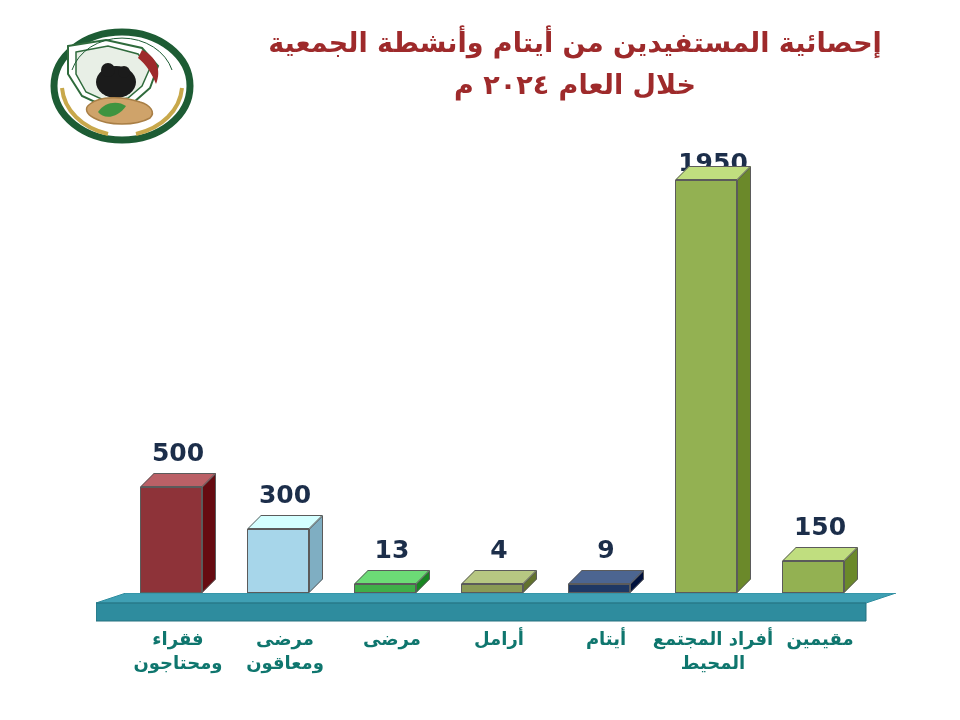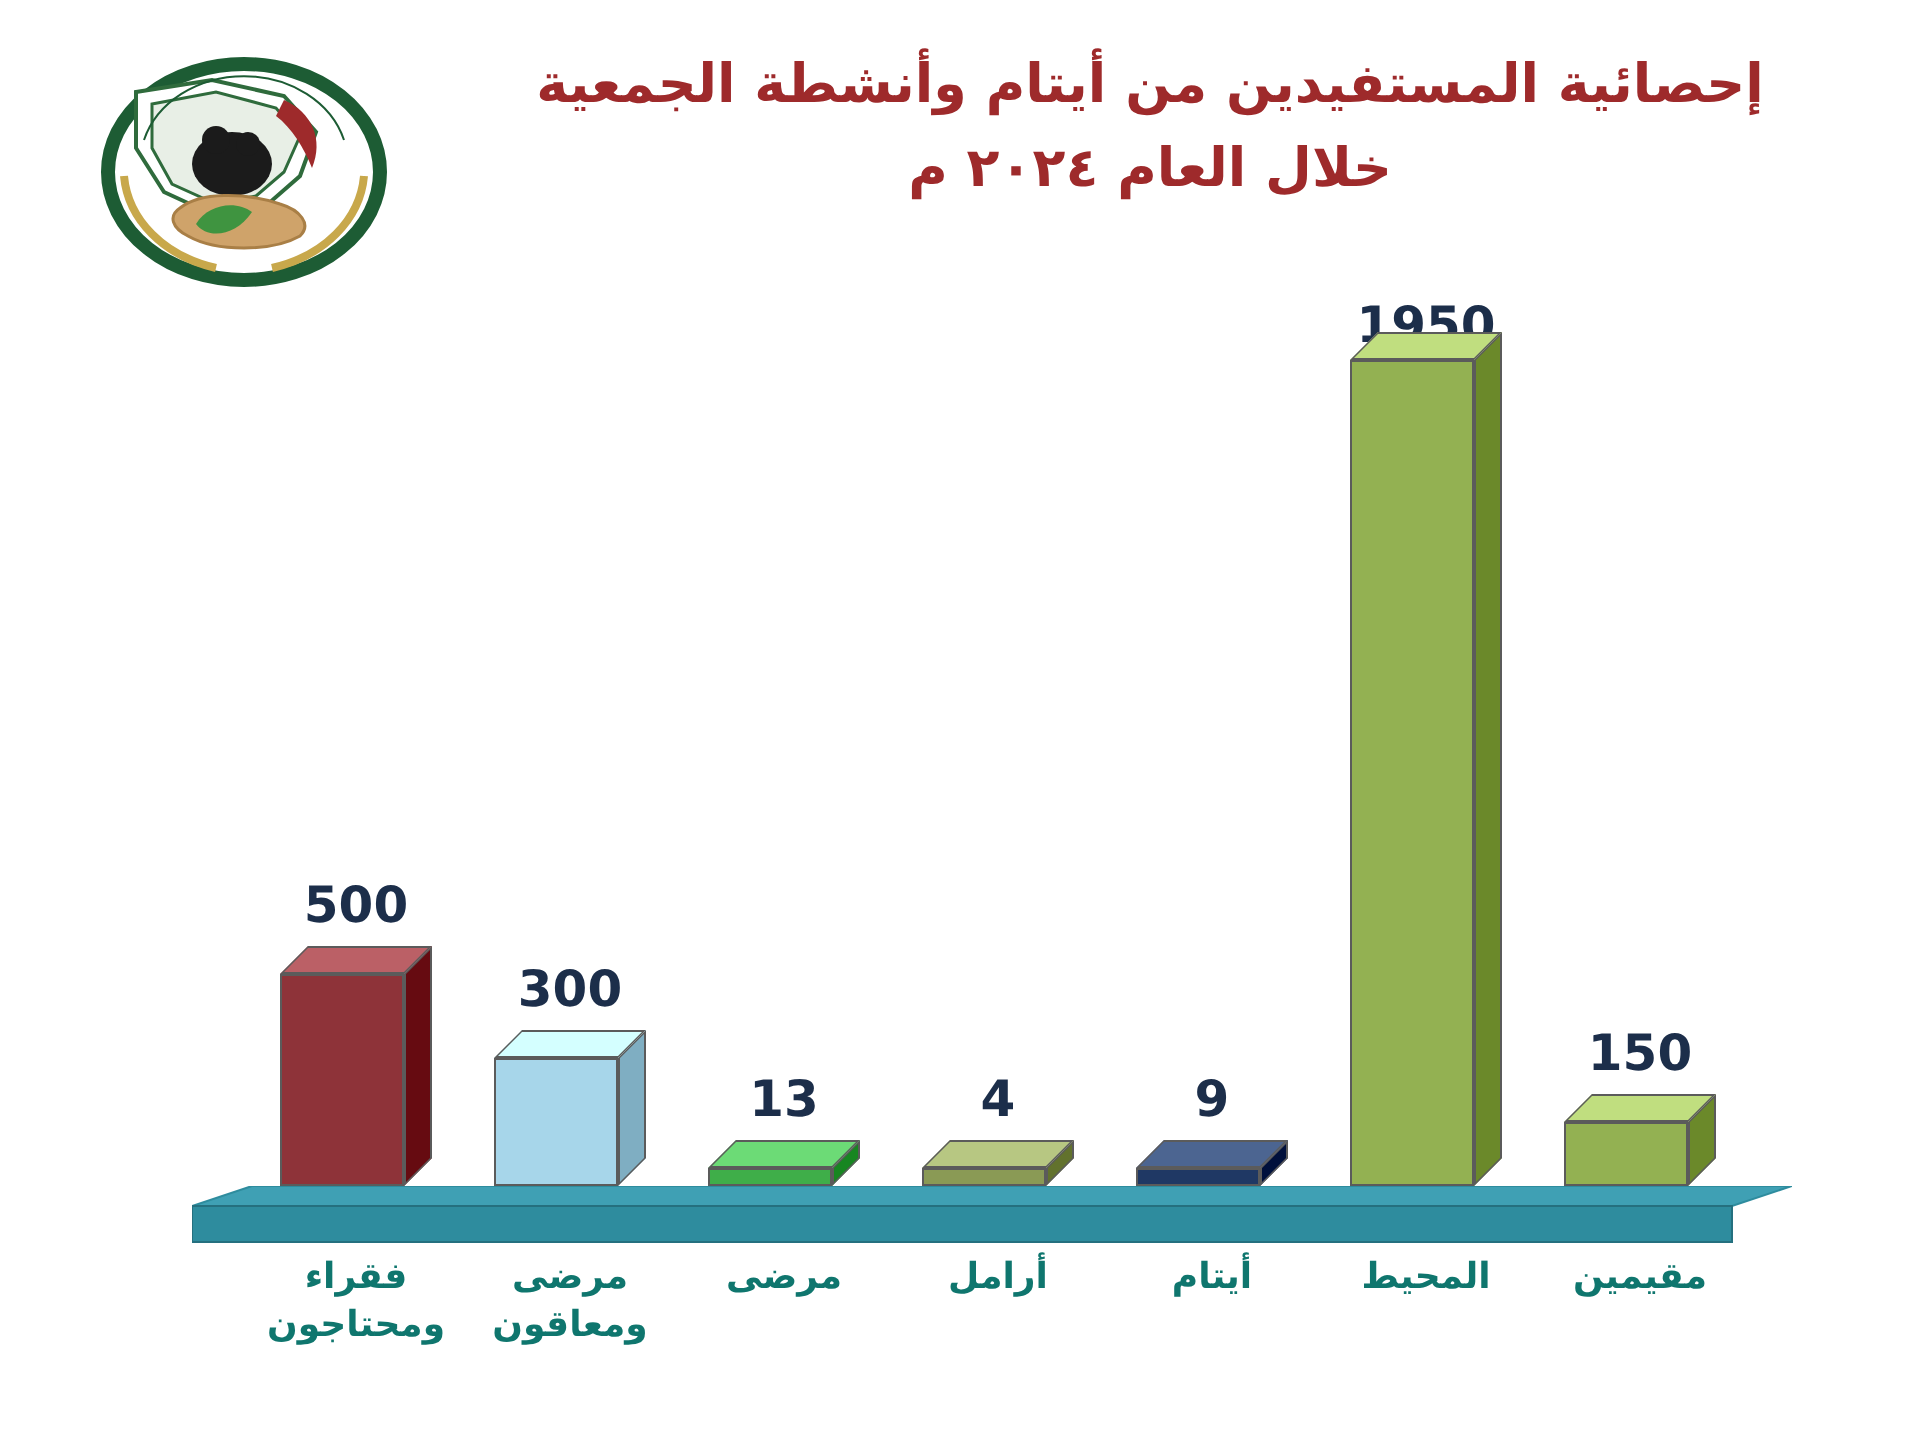--- a/index.html
+++ b/index.html
@@ -255,19 +255,20 @@
       <div class="cat-label" style="left: 330px;">
         <span>مرضى</span>
       </div>
       <div class="cat-label" style="left: 437px;">
         <span>أرامل</span>
       </div>
       <div class="cat-label" style="left: 544px;">
         <span>أيتام</span>
       </div>
       <div class="cat-label" style="left: 651px;">
+        <span>أفراد المجتمع</span>
         <span>المحيط</span>
       </div>
       <div class="cat-label" style="left: 758px;">
         <span>مقيمين</span>
       </div>
     </div>
 </div>
 
 </body></html>

